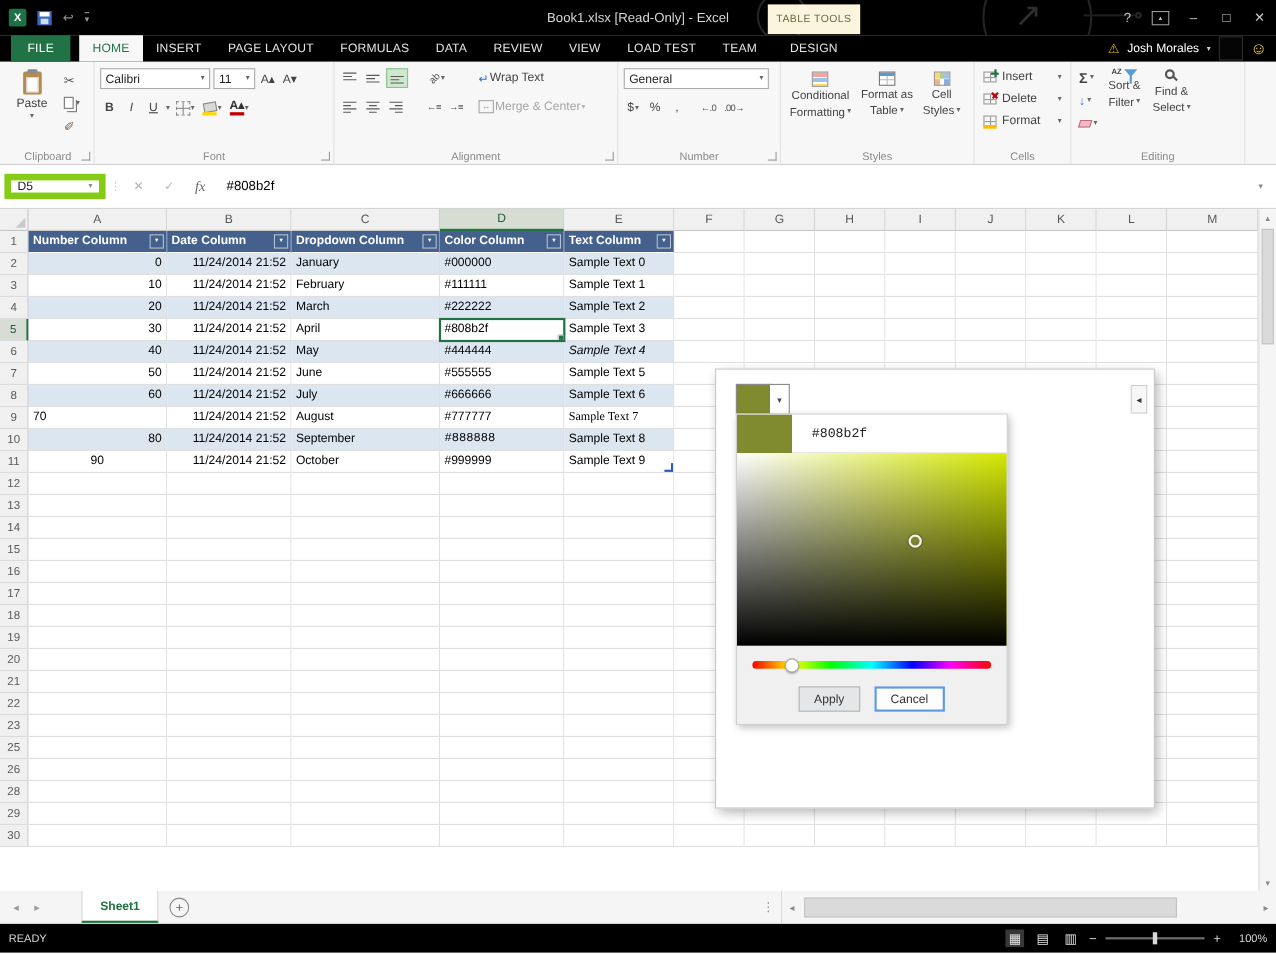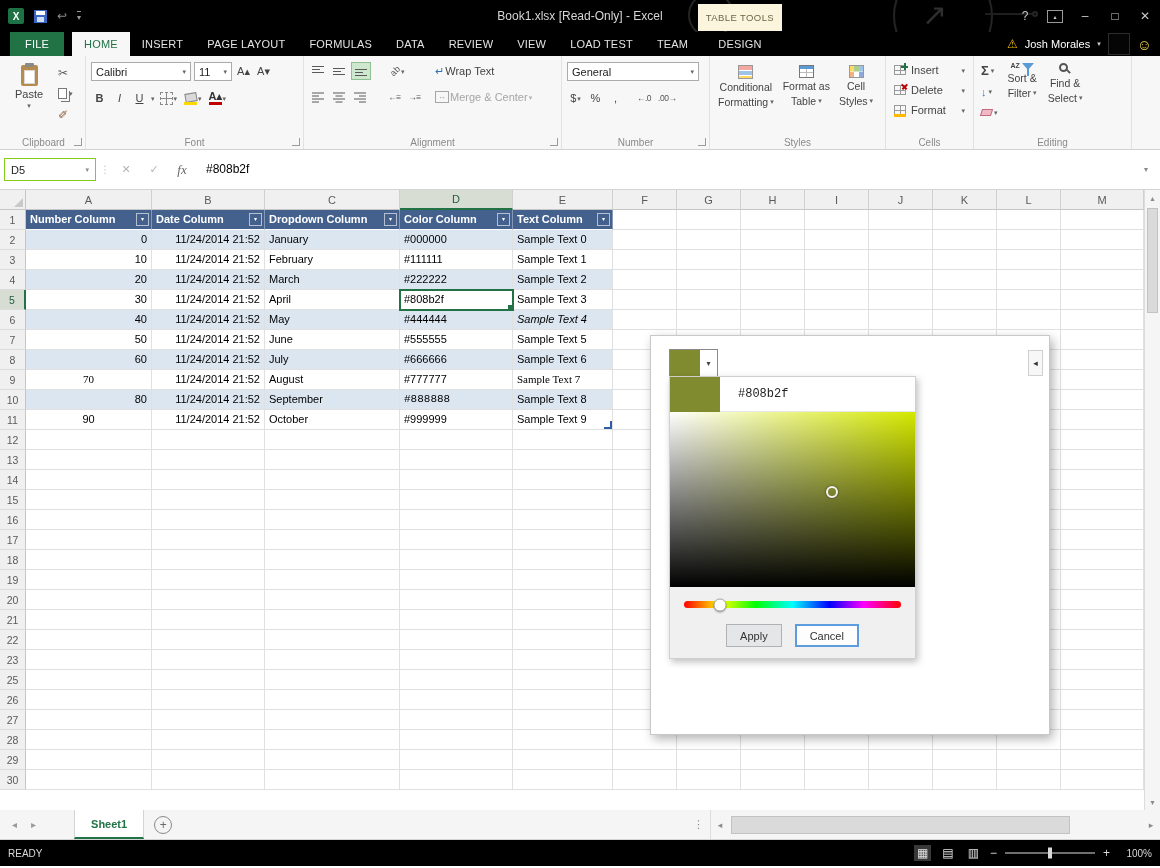--- a/index.html
+++ b/index.html
@@ -95,21 +95,21 @@
   .filld{color:#4472c4;font-size:11px;font-weight:bold}
   .eraser{width:11px;height:7px;background:#f2b8c6;border:1px solid #c06a7f;transform:skewX(-18deg)}
   .funnel{width:0;height:0;border-left:6px solid transparent;border-right:6px solid transparent;border-top:7px solid #5b9bd5;position:relative;margin-top:2px}
   .funnel::after{content:"";position:absolute;left:-1px;top:-2px;width:2px;height:8px;background:#5b9bd5}
   .azl{font-size:7px;font-weight:bold;color:#444;line-height:1}
   .mag{width:9px;height:9px;border:2px solid #555;border-radius:50%;position:relative;margin:2px 3px 3px 0}
   .mag::after{content:"";position:absolute;width:6px;height:2px;background:#555;transform:rotate(45deg);right:-5px;bottom:-2px}
 
   
   .fbar{height:40px;background:#fff;border-bottom:1px solid #d4d4d4;display:flex;align-items:center;padding:0 4px;gap:4px}
-  .namebox{width:92px;height:23px;background:#fff;border:1px solid #84cc16;display:flex;align-items:center;padding:4px 6px;font-size:11px;color:#222}
+  .namebox{width:92px;height:23px;background:#fff;border:6px solid #84cc16;display:flex;align-items:center;padding:4px 6px;font-size:11px;color:#222}
   .namebox .dd{margin-left:auto;color:#8a8a8a}
   .splitter{color:#c2c2c2;font-size:10px}
   .fbtn{width:24px;text-align:center;font-size:11px;color:#b5b5b5}
   .fx{font-style:italic;font-family:"Liberation Serif",serif;color:#666;font-size:13px}
   .fvalue{flex:1;height:23px;line-height:23px;font-size:12px;color:#000;padding-left:8px;background:#fff}
   .fexp{width:20px;text-align:center;color:#8a8a8a;font-size:8px}
 
   
   .gridwrap{position:relative;height:620px;background:#fff}
   .chrow{display:flex;height:20px}
@@ -628,21 +628,21 @@
           <div class="cell" style="width: 64px;"></div>
           <div class="cell" style="width: 64px;"></div>
           <div class="cell" style="width: 64px;"></div>
           <div class="cell" style="width: 64px;"></div>
           <div class="cell" style="width: 64px;"></div>
           <div class="cell" style="width: 64px;"></div>
           <div class="cell" style="width: 83px;"></div>
         </div>
         <div class="grow">
           <div class="rowhdr">9</div>
-          <div class="cell tcell" style="width: 126px; text-align: center; font-family: Liberation Serif, serif;">70</div>
+          <div class="cell tcell" style="width: 126px; text-align: left;">70</div>
           <div class="cell tcell" style="width: 113px; text-align: right;">11/24/2014 21:52</div>
           <div class="cell tcell" style="width: 135px; text-align: left;">August</div>
           <div class="cell tcell" style="width: 113px; text-align: left;">#777777</div>
           <div class="cell tcell" style="width: 100px; text-align: left; font-family: Liberation Serif, serif;">Sample Text 7</div>
           <div class="cell" style="width: 64px;"></div>
           <div class="cell" style="width: 64px;"></div>
           <div class="cell" style="width: 64px;"></div>
           <div class="cell" style="width: 64px;"></div>
           <div class="cell" style="width: 64px;"></div>
           <div class="cell" style="width: 64px;"></div>
@@ -884,36 +884,20 @@
           <div class="cell" style="width: 64px;"></div>
           <div class="cell" style="width: 64px;"></div>
           <div class="cell" style="width: 64px;"></div>
           <div class="cell" style="width: 64px;"></div>
           <div class="cell" style="width: 64px;"></div>
           <div class="cell" style="width: 64px;"></div>
           <div class="cell" style="width: 83px;"></div>
         </div>
         <div class="grow">
           <div class="rowhdr">26</div>
-          <div class="cell" style="width: 126px;"></div>
-          <div class="cell" style="width: 113px;"></div>
-          <div class="cell" style="width: 135px;"></div>
-          <div class="cell" style="width: 113px;"></div>
-          <div class="cell" style="width: 100px;"></div>
-          <div class="cell" style="width: 64px;"></div>
-          <div class="cell" style="width: 64px;"></div>
-          <div class="cell" style="width: 64px;"></div>
-          <div class="cell" style="width: 64px;"></div>
-          <div class="cell" style="width: 64px;"></div>
-          <div class="cell" style="width: 64px;"></div>
-          <div class="cell" style="width: 64px;"></div>
-          <div class="cell" style="width: 83px;"></div>
-        </div>
-        <div class="grow">
-          <div class="rowhdr">27</div>
           <div class="cell" style="width: 126px;"></div>
           <div class="cell" style="width: 113px;"></div>
           <div class="cell" style="width: 135px;"></div>
           <div class="cell" style="width: 113px;"></div>
           <div class="cell" style="width: 100px;"></div>
           <div class="cell" style="width: 64px;"></div>
           <div class="cell" style="width: 64px;"></div>
           <div class="cell" style="width: 64px;"></div>
           <div class="cell" style="width: 64px;"></div>
           <div class="cell" style="width: 64px;"></div>

